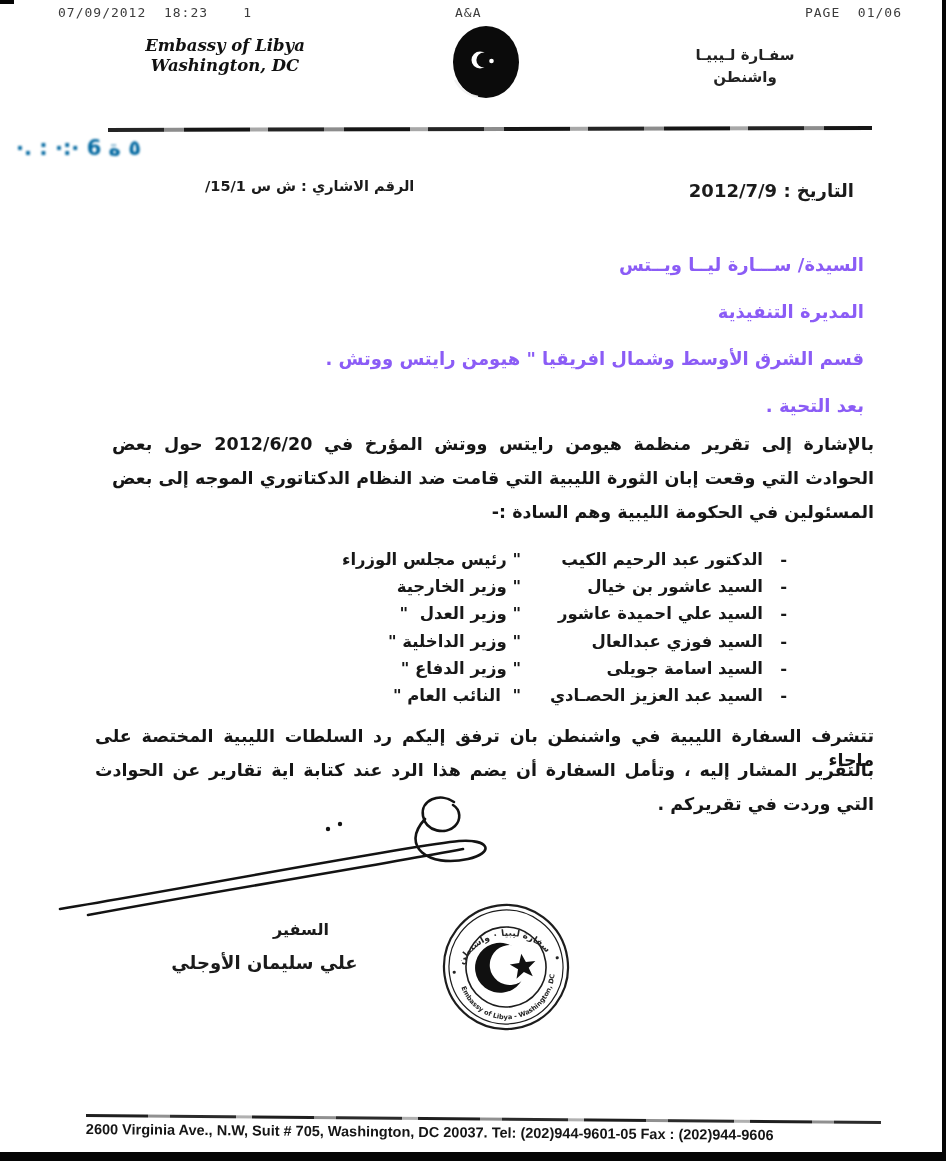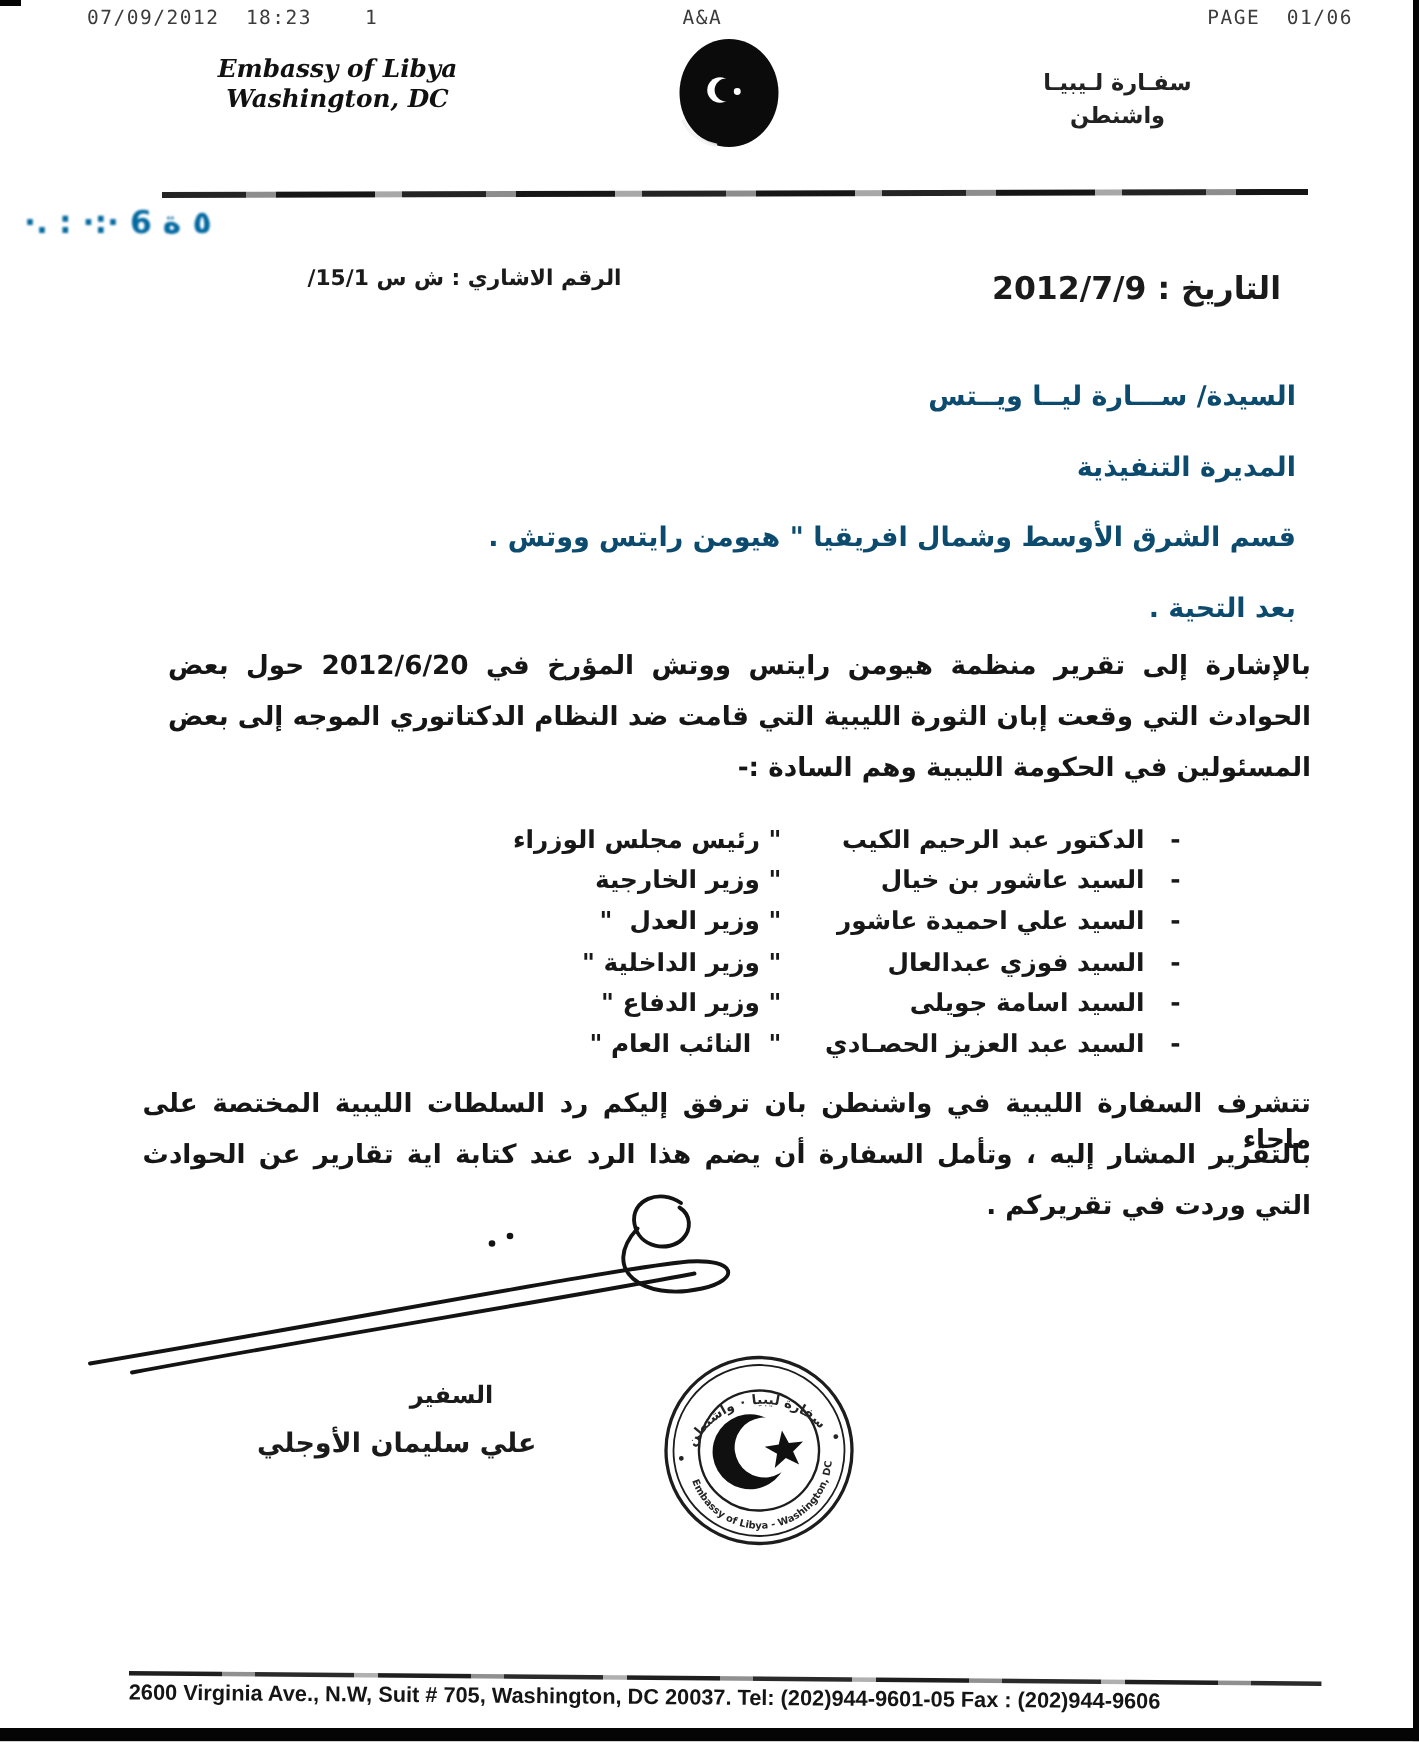--- a/index.html
+++ b/index.html
@@ -19,24 +19,24 @@
          font-size:16.5px;line-height:20px;color:#111;}
   .lh-ar{position:absolute;left:690px;top:44px;width:110px;text-align:center;direction:rtl;
          font-weight:bold;font-size:15px;line-height:22px;color:#222;}
   .seal-top{position:absolute;left:450px;top:24px;}
   
   .rule-top{position:absolute;left:108px;top:127px;width:764px;height:4px;transform:rotate(-0.15deg);
     background:repeating-linear-gradient(90deg,#242424 0 56px,#8d8d8d 56px 76px,#161616 76px 142px,#a8a8a8 142px 160px);}
   .faint-stamp{position:absolute;left:16px;top:136px;direction:ltr;font-size:21px;font-weight:bold;
     color:#0369a1;letter-spacing:3px;filter:blur(0.8px);}
   .ref-line{position:absolute;left:205px;top:178px;direction:rtl;font-weight:bold;font-size:14.5px;}
-  .date-line{position:absolute;right:92px;top:180px;direction:rtl;font-weight:bold;font-size:21px;}
+  .date-line{position:absolute;right:92px;top:180px;direction:rtl;font-weight:bold;font-size:18px;}
   
   .recipient{position:absolute;right:82px;top:254px;direction:rtl;text-align:right;
-             font-weight:bold;font-size:18px;color:#0c4a6e;}
+             font-weight:bold;font-size:18px;color:#8b5cf6;}
   .recipient div{margin-bottom:25px;line-height:22px;}
   
   .para{position:absolute;direction:rtl;font-weight:bold;font-size:17.5px;color:#161616;}
   .p1{left:112px;right:72px;top:432px;}
   .p2{left:95px;right:72px;top:724px;}
   .para .ln{height:34px;line-height:24px;}
   .para .just{text-align:justify;text-align-last:justify;}
   .para .last{text-align:right;}
   
   .officials{position:absolute;right:159px;top:550px;direction:rtl;font-weight:bold;

